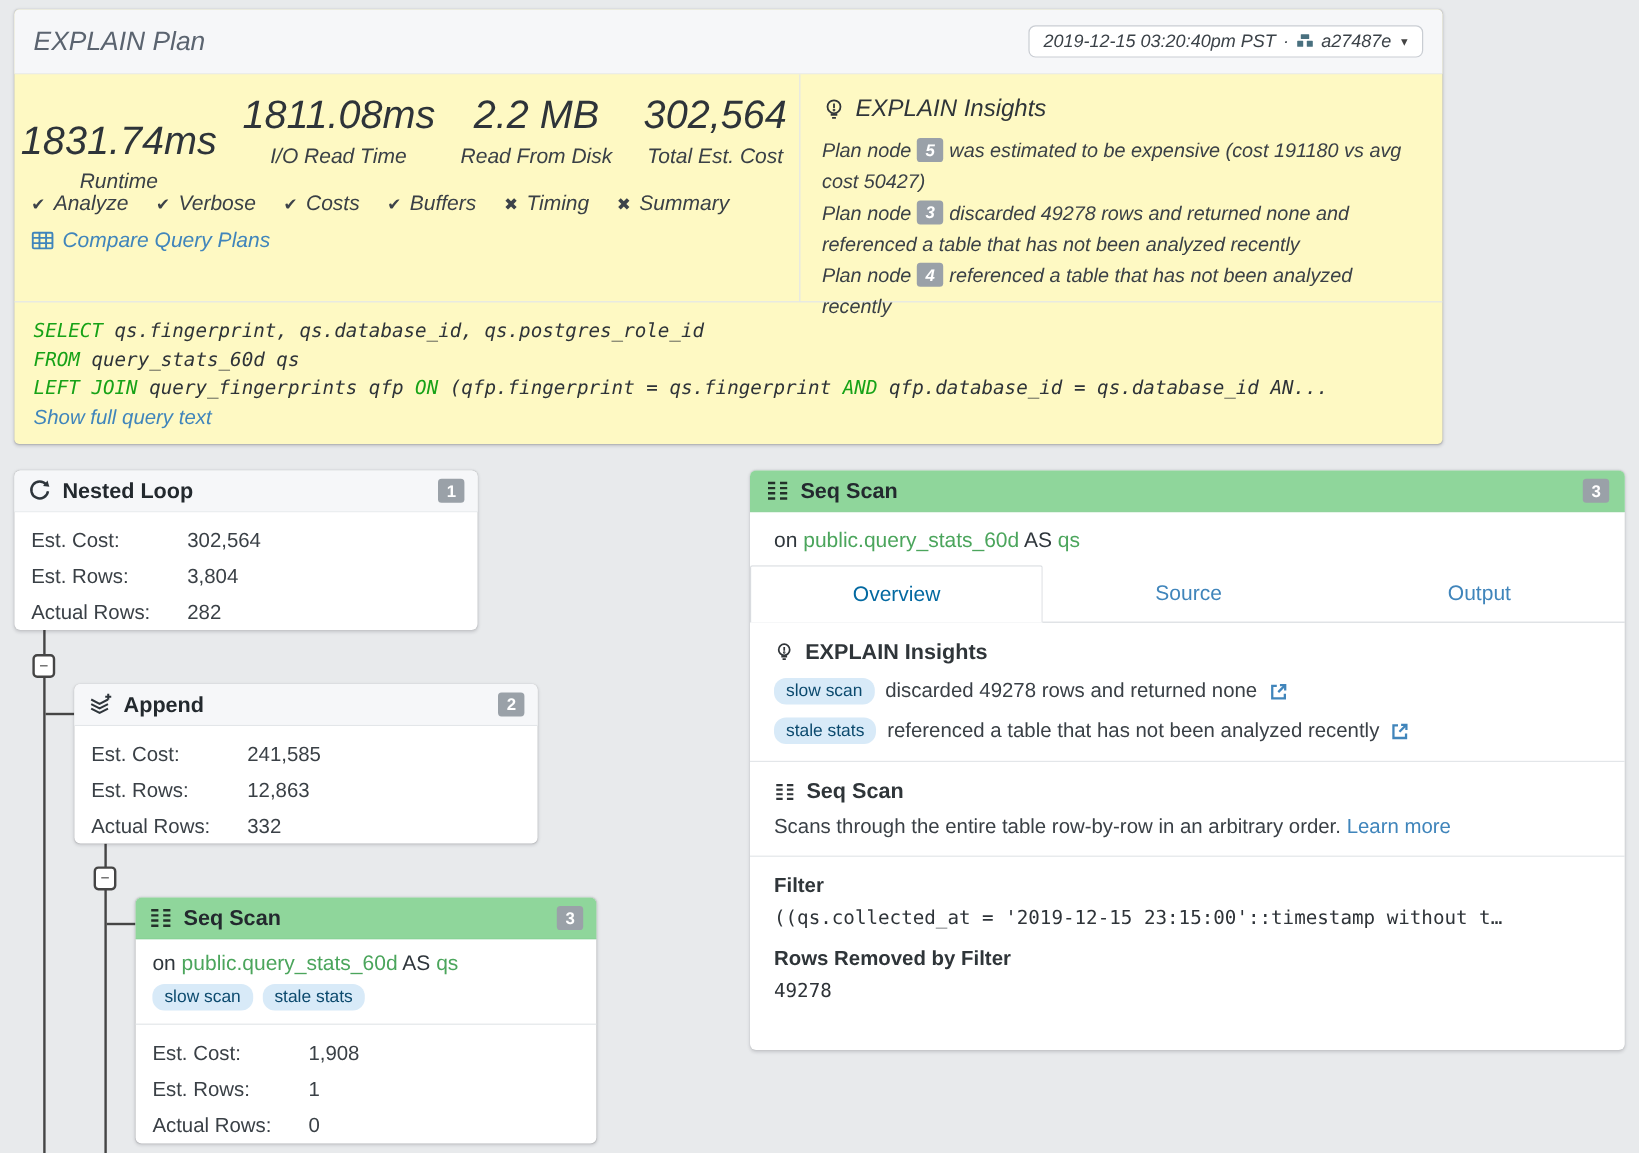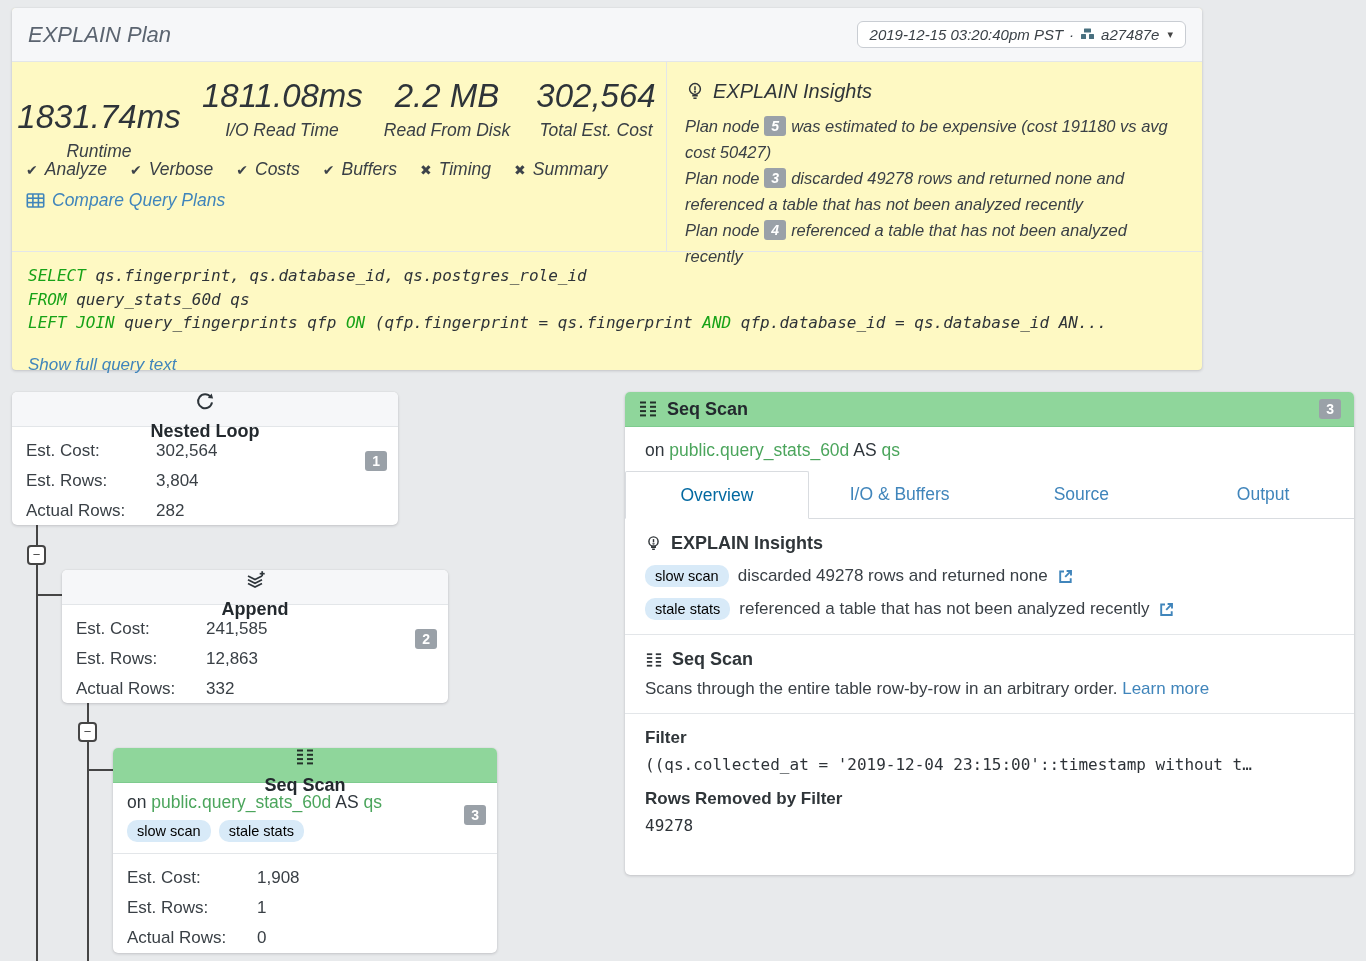--- a/index.html
+++ b/index.html
@@ -25,40 +25,40 @@
     color:#4085bb;font-size:17.5px;cursor:pointer;text-decoration:none;}
   .insights-pane{flex:1;padding:18px 20px 0 18px;box-sizing:border-box;}
   .ins-head{display:flex;align-items:center;gap:8px;font-size:20px;font-weight:500;color:#2f3539;}
   .ins-lines{margin-top:10px;font-size:16.5px;line-height:26px;color:#3a4046;}
   .badge{display:inline-block;background:#9aa1a8;color:#fff;border-radius:3px;font-weight:700;
     font-size:14px;line-height:20px;padding:0 7px;margin:0 5px;vertical-align:1px;}
   .sql-pane{position:absolute;top:244px;left:0;right:0;bottom:0;padding:12px 16px;box-sizing:border-box;}
   .sql-line{font-family:"DejaVu Sans Mono","Liberation Mono",monospace;font-size:16px;line-height:23.5px;
     color:#2e3338;white-space:pre;}
   .kw{color:#17a217;}
-  .show-link{display:inline-block;margin-top:20px;color:#4085bb;font-size:17px;cursor:pointer;}
+  .show-link{display:inline-block;margin-top:3px;color:#4085bb;font-size:17px;cursor:pointer;}
   
   .tline{position:absolute;background:#454545;}
   .minus{position:absolute;width:19px;height:20px;background:#fff;border:2px solid #454545;border-radius:4px;
     box-sizing:border-box;color:#454545;font-size:13px;line-height:15px;text-align:center;z-index:3;cursor:pointer;}
   
   .node-card{position:absolute;background:#fff;border-radius:5px;z-index:2;cursor:pointer;}
   .nc-header{height:35px;background:#f6f7f9;border-bottom:1px solid #e3e6e9;border-radius:5px 5px 0 0;
-    display:flex;align-items:center;padding:0 11px;gap:9px;box-sizing:border-box;flex-direction:column;}
+    display:flex;align-items:center;padding:0 11px;gap:9px;box-sizing:border-box;}
   .nc-header.green{background:#8fd69b;border-bottom:1px solid #7ecb8e;}
   .nc-title{font-size:18px;font-weight:700;color:#23292e;}
   .nc-badge{margin-left:auto;}
   .nc-badge .badge{margin:0;}
   .nc-rows{padding:9px 14px;}
   .prow{display:flex;font-size:17px;line-height:30px;color:#3a4046;}
   .plabel{width:130px;}
   .table-line{padding:9px 14px 2px;font-size:17.5px;color:#2f363c;}
   .tbl{color:#4ba55c;cursor:pointer;}
   .tags{padding:5px 14px 11px;display:flex;gap:8px;border-bottom:1px solid #e3e6e9;}
-  .pill{background:#d8eaf8;color:#000000;border-radius:10px;font-size:14.5px;line-height:22px;padding:0 10px;white-space:nowrap;}
+  .pill{background:#d8eaf8;color:#0c4a6e;border-radius:10px;font-size:14.5px;line-height:22px;padding:0 10px;white-space:nowrap;}
   
   #detail{position:absolute;left:625px;top:392px;width:729px;height:483px;background:#fff;border-radius:5px;z-index:2;}
   .d-header{height:35px;background:#8fd69b;border-bottom:1px solid #7ecb8e;border-radius:5px 5px 0 0;
     display:flex;align-items:center;padding:0 13px;gap:9px;box-sizing:border-box;}
   .d-table{padding:13px 20px 10px;font-size:17.5px;color:#2f363c;}
   .d-tabs{display:flex;height:47px;border-bottom:1px solid #d9dce0;}
   .tab{flex:1;display:flex;align-items:center;justify-content:center;font-size:17.5px;color:#4085bb;cursor:pointer;box-sizing:border-box;}
   .tab.active{border:1px solid #d9dce0;border-bottom:1px solid #fff;margin-bottom:-1px;background:#fff;
     color:#0369a1;border-radius:2px 2px 0 0;}
   .d-sec{padding:14px 20px;}
@@ -293,21 +293,20 @@
       <span class="nc-badge"><span class="badge">3</span></span>
     </div>
     <div class="d-table">
       <span>on</span>
       <span class="tbl">public.query_stats_60d</span>
       <span>AS</span>
       <span class="tbl">qs</span>
     </div>
     <div class="d-tabs">
         <div class="tab active">Overview</div>
-        <div class="tab">I/O &amp; Buffers</div>
         <div class="tab">Source</div>
         <div class="tab">Output</div>
       </div>
 
     <div class="d-sec">
       <div class="d-h">
         <span>
           <svg width="17" height="20" viewBox="0 0 20 22" fill="none" stroke="#303539" stroke-width="1.7">
             <circle cx="10" cy="8" r="5.4"></circle>
             <path d="M8 13.4 v1.4 h4 v-1.4"></path>
@@ -361,19 +360,19 @@
         <span>Seq Scan</span>
       </div>
       <div class="d-desc">
         <span>Scans through the entire table row-by-row in an arbitrary order.</span>
         <span class="link">Learn more</span>
       </div>
     </div>
 
     <div class="d-sec">
       <div class="f-label">Filter</div>
-      <div class="f-code">((qs.collected_at = '2019-12-04 23:15:00'::timestamp without t…</div>
+      <div class="f-code">((qs.collected_at = '2019-12-15 23:15:00'::timestamp without t…</div>
       <div class="f-label mt14">Rows Removed by Filter</div>
       <div class="f-code">49278</div>
     </div>
   </div>
 
 </div>
 
 </body></html>

